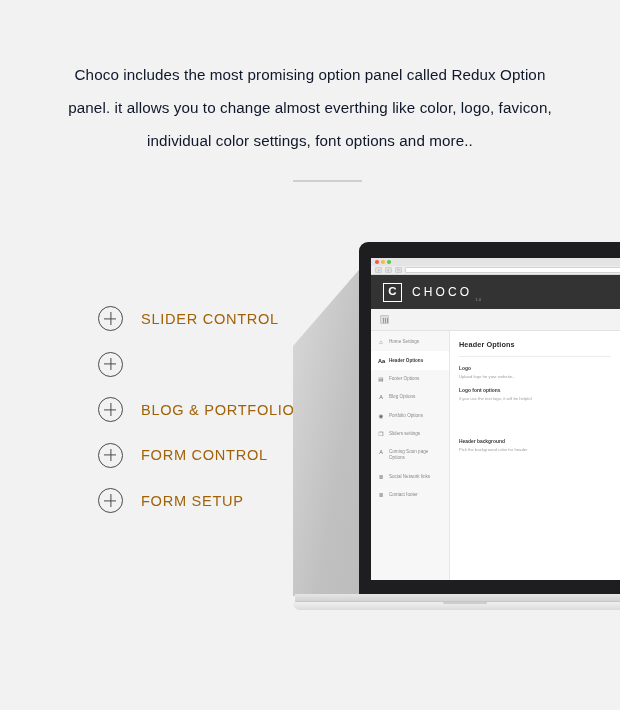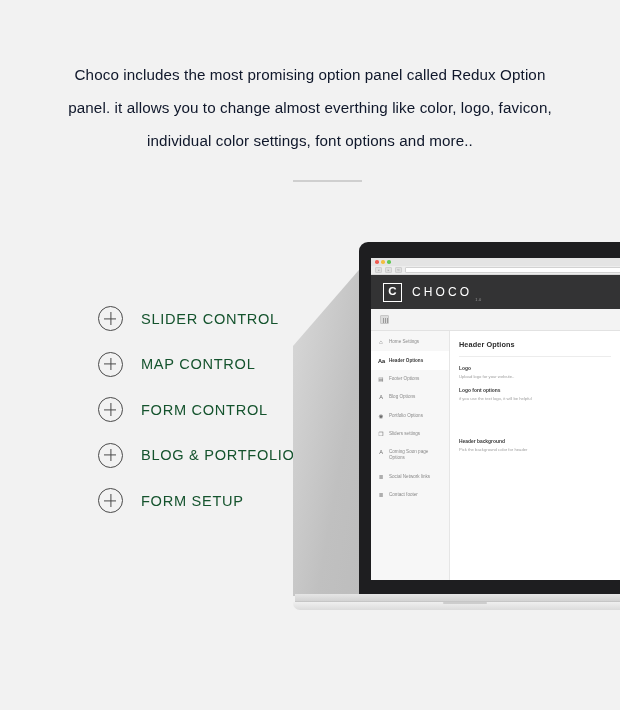--- a/index.html
+++ b/index.html
@@ -52,21 +52,21 @@
     content:"";
     position:absolute;
     background:#4a4a4a;
   }
   .feat-icon:before { left:50%; top:5px; width:1.2px; height:12.4px; transform:translateX(-50%); }
   .feat-icon:after  { top:50%; left:5px; height:1.2px; width:12.4px; transform:translateY(-50%); }
   .feat-label {
     margin-left:18px;
     font-size:14.6px;
     letter-spacing:.7px;
-    color:#14532d;
+    color:#a16207;
     white-space:nowrap;
   }
 
   
   #laptop {
     position:absolute;
     left:293px; top:238px;
     width:340px; height:382px;
   }
   
@@ -200,29 +200,28 @@
 
 <div id="divider"></div>
 
 <div id="features">
   <div class="feat">
     <span class="feat-icon"></span>
     <span class="feat-label">SLIDER CONTROL</span>
   </div>
   <div class="feat">
     <span class="feat-icon"></span>
-    <span class="feat-label">MAP CONTROL</span>
+  </div>
+  <div class="feat">
+    <span class="feat-icon"></span>
+    <span class="feat-label">BLOG &amp; PORTFOLIO</span>
   </div>
   <div class="feat">
     <span class="feat-icon"></span>
     <span class="feat-label">FORM CONTROL</span>
-  </div>
-  <div class="feat">
-    <span class="feat-icon"></span>
-    <span class="feat-label">BLOG &amp; PORTFOLIO</span>
   </div>
   <div class="feat">
     <span class="feat-icon"></span>
     <span class="feat-label">FORM SETUP</span>
   </div>
 </div>
 
 <div id="laptop">
 
   <div id="lap-side"></div>

